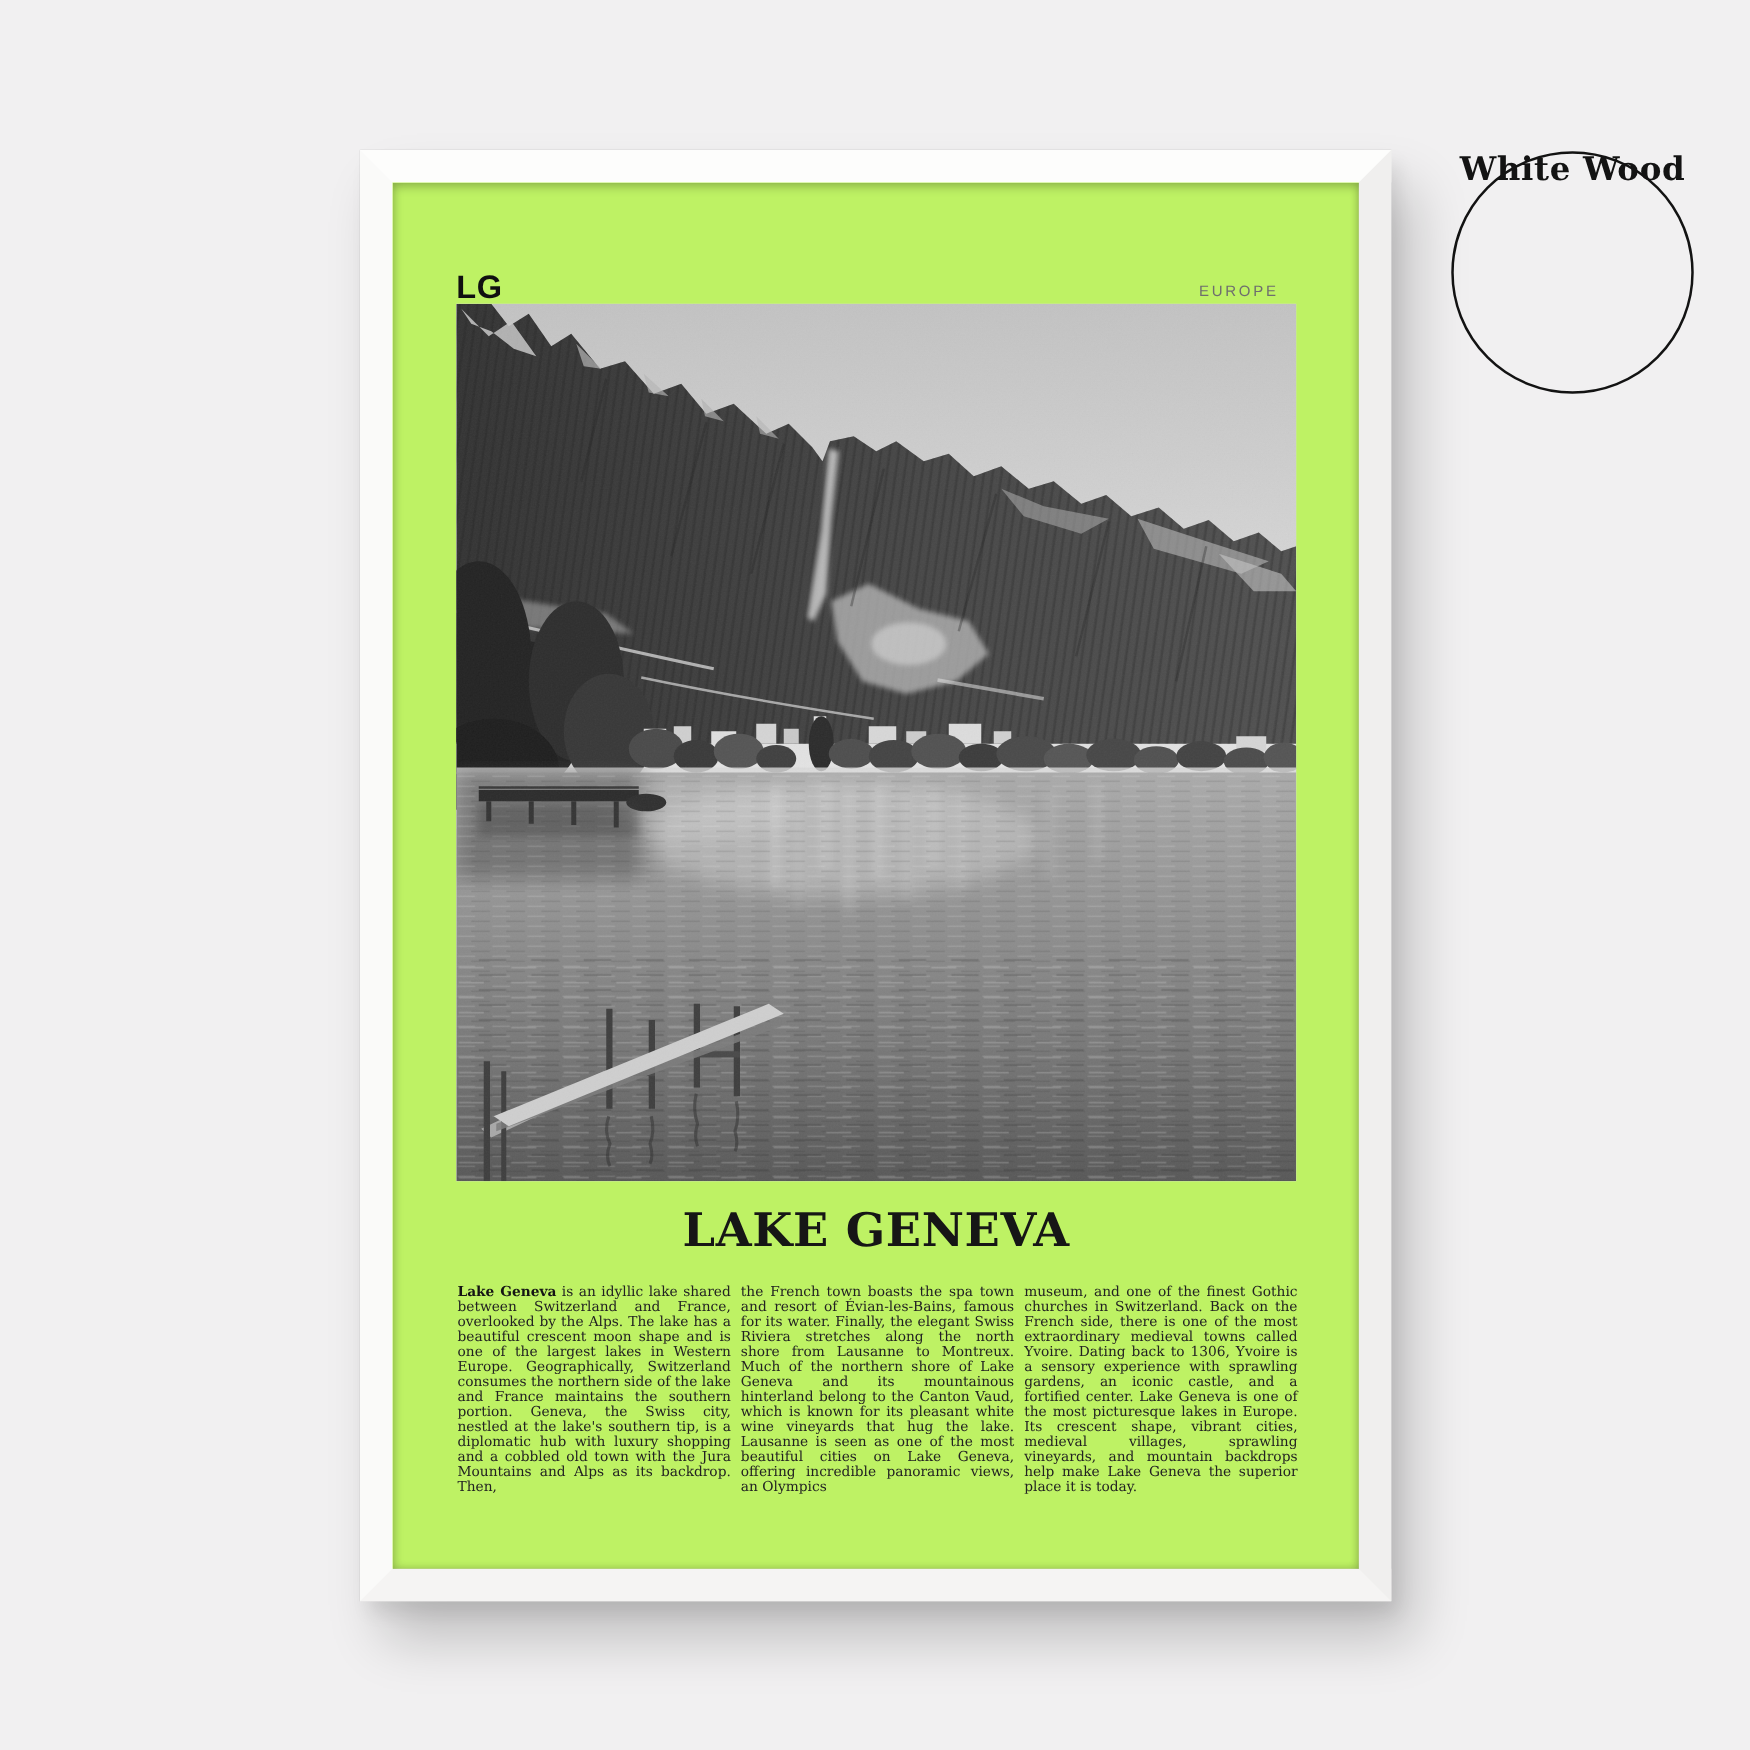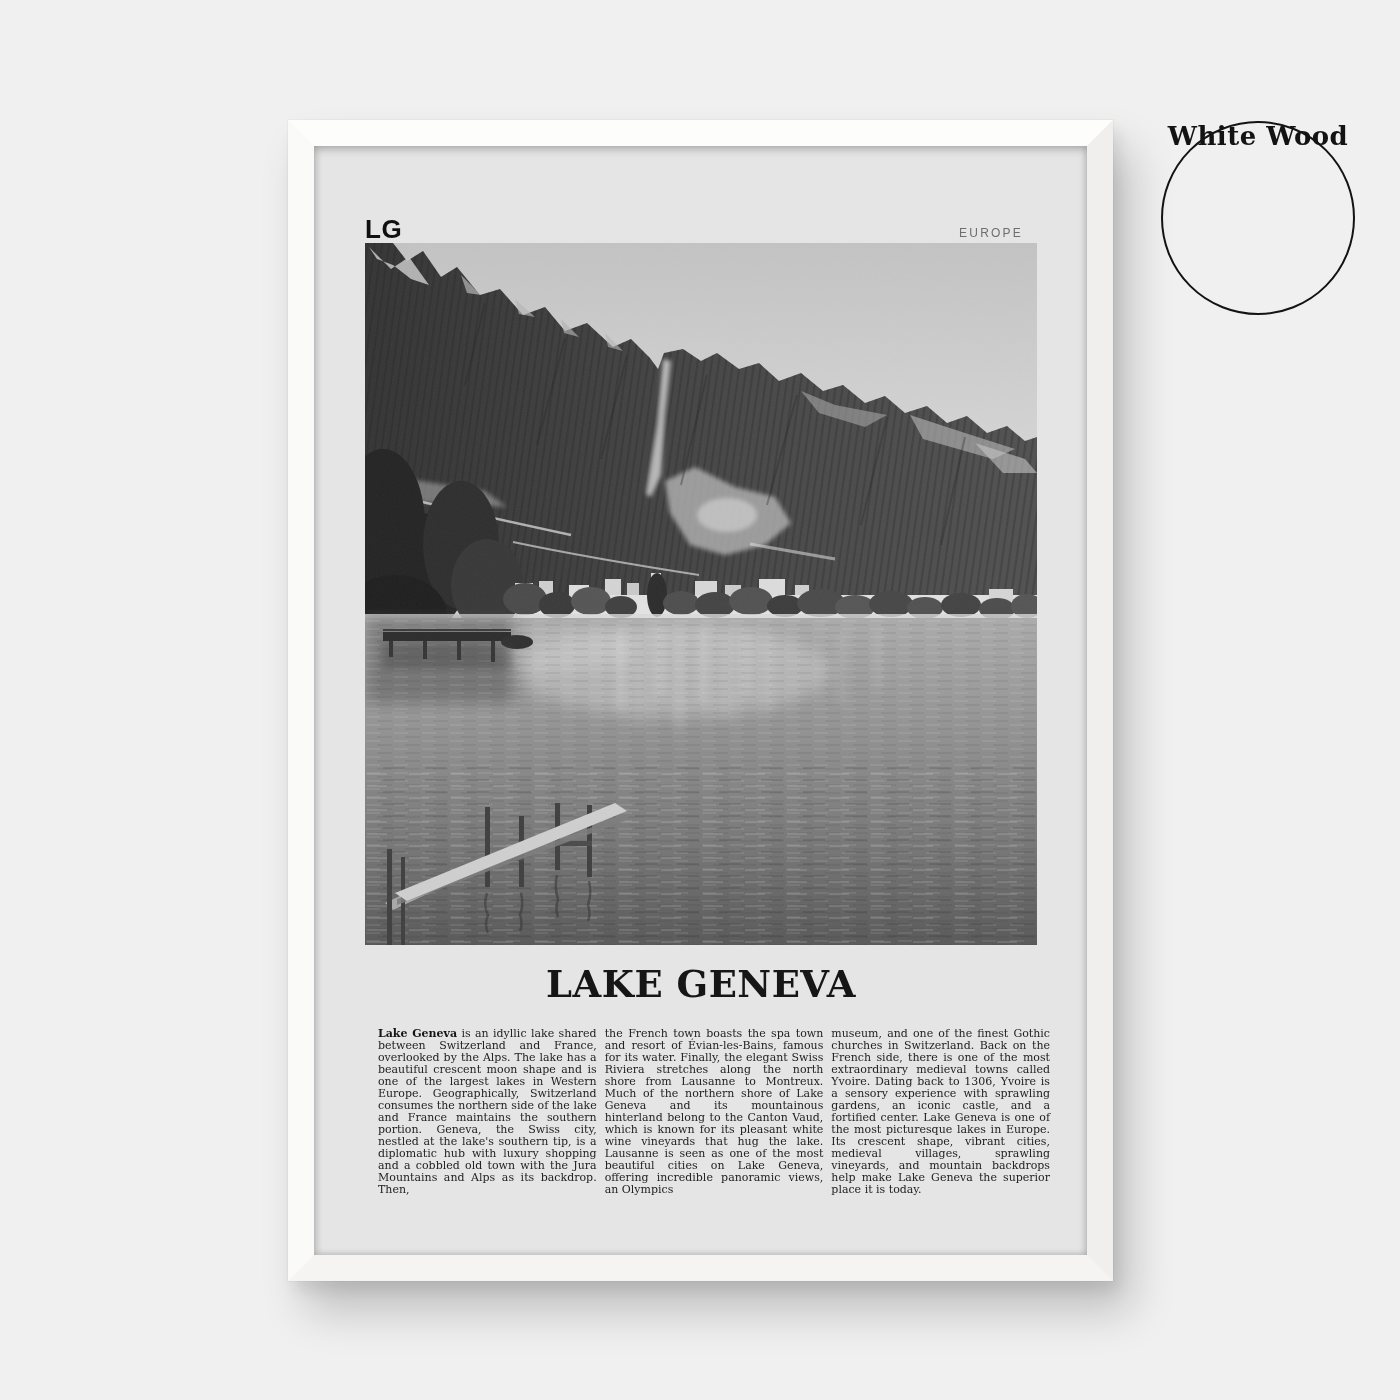--- a/index.html
+++ b/index.html
@@ -13,42 +13,42 @@
     position:absolute;left:288px;top:120px;width:825px;height:1161px;
     box-sizing:border-box;
     border:26px solid;
     border-color:#fdfdfc #f0efee #f5f4f3 #fafaf9;
     background:#fbfbfa;
     box-shadow:0 0 1px rgba(0,0,0,.18),
                18px 30px 42px rgba(0,0,0,.20),
                6px 10px 14px rgba(0,0,0,.08);
   }
   .poster{
-    position:absolute;inset:0;background:#e5e5e5;
+    position:absolute;inset:0;background:#bef264;
     box-shadow:inset 0 4px 8px rgba(0,0,0,.20),
                inset 4px 0 7px rgba(0,0,0,.06),
                inset -3px 0 6px rgba(0,0,0,.05),
                inset 0 -3px 6px rgba(0,0,0,.06);
   }
   
   .poster-header{position:absolute;left:51px;right:52px;top:66px;height:30px;}
   .logo{position:absolute;left:0;bottom:0;font:700 26px/1 "Liberation Sans",sans-serif;letter-spacing:.5px;color:#101010;}
   .region{position:absolute;right:12px;bottom:3px;font:400 12px/1 "Liberation Sans",sans-serif;letter-spacing:2.2px;color:#6e6e6e;}
   
   .photo{position:absolute;left:51px;top:97px;width:672px;height:702px;background:#dcdcdc;overflow:hidden;}
   .photo svg{display:block;}
   
   .title{
     position:absolute;left:51px;width:672px;top:820px;margin:0;
     text-align:center;
     font:700 37px/1 "DejaVu Serif",serif;
     letter-spacing:.5px;color:#161616;
   }
   
-  .columns{position:absolute;left:64px;width:672px;top:882px;display:flex;gap:8px;}
+  .columns{position:absolute;left:52px;width:672px;top:882px;display:flex;gap:8px;}
   .col{
     flex:1;margin:0;
     font:400 11px/12px "DejaVu Serif",serif;
     color:#222;
     text-align:justify;
   }
   .col b{font-weight:700;color:#141414;}
   
   .badge{
     position:absolute;left:1161px;top:121px;width:190px;height:190px;

